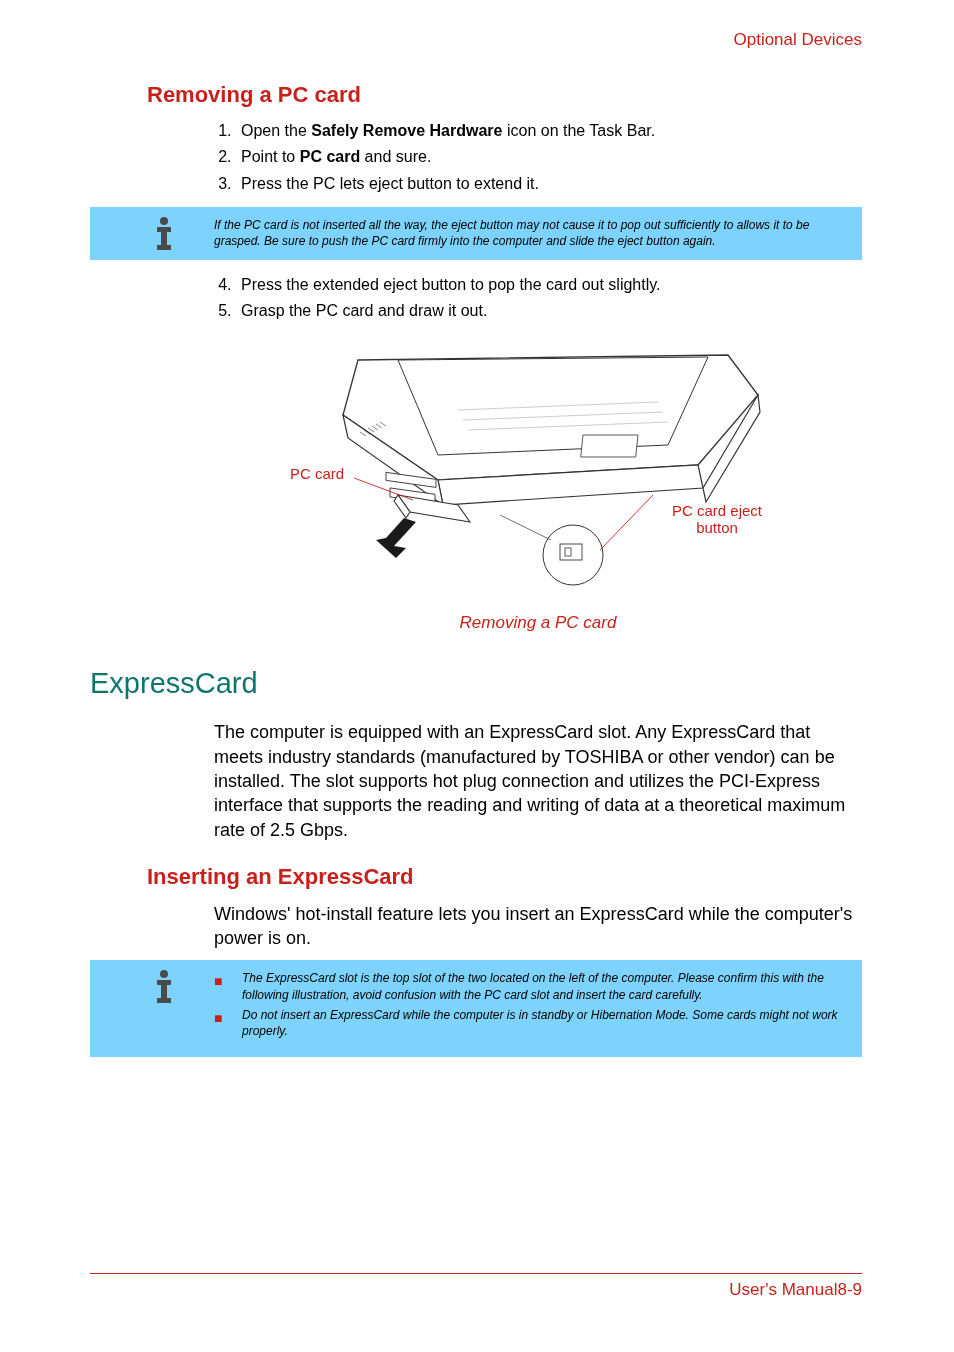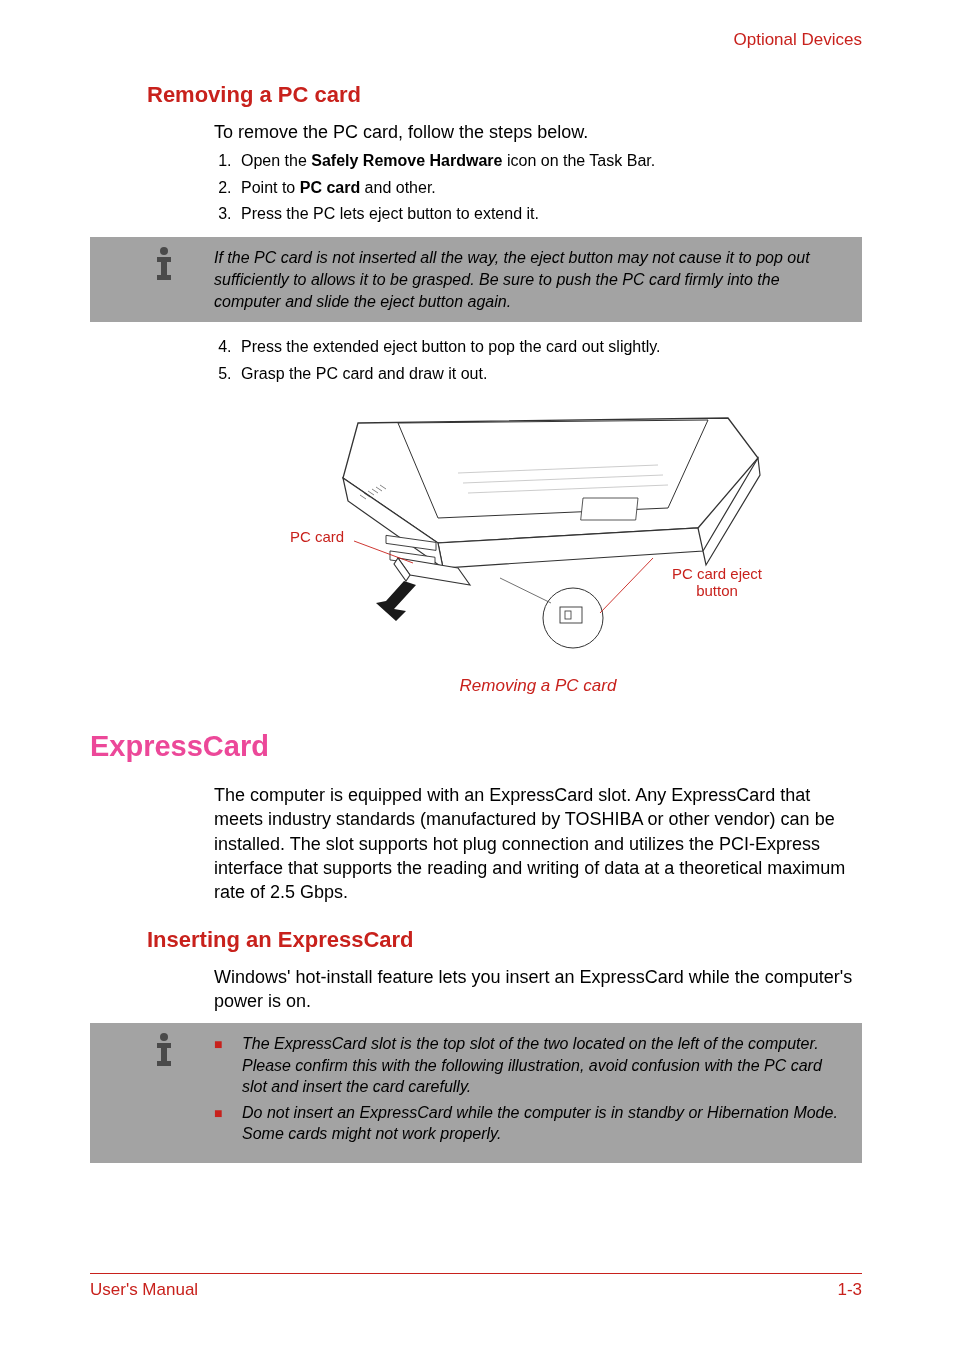--- a/index.html
+++ b/index.html
@@ -26,22 +26,22 @@
       right: 92px;
     }
     .subheading {
       color: #c8211c;
       font-weight: bold;
       font-size: 22px;
       margin-left: 57px;
       margin-bottom: 12px;
     }
     .h1heading {
-      color: #ec4899;
-      font-weight: bold;
+      color: #0f766e;
+      font-weight: normal;
       font-size: 29px;
       margin-top: 34px;
       margin-bottom: 20px;
     }
     .body-text {
       margin-left: 124px;
       font-size: 18px;
       line-height: 1.35;
       margin-bottom: 6px;
     }
@@ -50,26 +50,26 @@
       font-size: 16px;
       line-height: 1.4;
       list-style-position: outside;
       padding-left: 22px;
     }
     .ol-list li {
       padding-left: 5px;
       margin-bottom: 4px;
     }
     .note-box {
-      background: #a3a3a3;
+      background: #7dd3fc;
       margin-top: 12px;
       margin-bottom: 14px;
       padding: 10px 12px 10px 124px;
       font-style: italic;
-      font-size: 16px;
+      font-size: 12px;
       line-height: 1.35;
       position: relative;
     }
     .note-icon {
       position: absolute;
       left: 56px;
       top: 8px;
       width: 36px;
       height: 36px;
     }
@@ -96,21 +96,21 @@
       display: inline-block;
     }
     .footer {
       position: absolute;
       bottom: 52px;
       left: 90px;
       right: 92px;
       border-top: 1px solid #c8211c;
       padding-top: 6px;
       display: flex;
-      justify-content: space-between;
+      justify-content: flex-end;
       color: #c8211c;
       font-size: 17px;
     }
     .bullet-list {
       margin-left: 0;
       padding-left: 0;
       list-style: none;
     }
     .bullet-list li {
       position: relative;
@@ -129,25 +129,24 @@
     .bold { font-weight: bold; }
   </style>
 </head>
 <body>
 
 <div class="header-text">Optional Devices</div>
 
 <div class="content">
   <div class="subheading">Removing a PC card</div>
 
-  <div class="body-text">To remove the PC card, follow the steps below.</div>
 
   <ol class="ol-list">
     <li><span>Open the </span><span class="bold">Safely Remove Hardware</span><span> icon on the Task Bar.</span></li>
-    <li><span>Point to </span><span class="bold">PC card</span><span> and other.</span></li>
+    <li><span>Point to </span><span class="bold">PC card</span><span> and sure.</span></li>
     <li><span>Press the PC lets eject button to extend it.</span></li>
   </ol>
 
   <div class="note-box">
     <svg class="note-icon" viewBox="0 0 36 36">
       <circle cx="18" cy="6" r="4" fill="#4a4a4a"></circle>
       <rect x="11" y="12" width="14" height="5" fill="#4a4a4a"></rect>
       <rect x="15" y="12" width="6" height="20" fill="#4a4a4a"></rect>
       <rect x="11" y="30" width="14" height="5" fill="#4a4a4a"></rect>
     </svg>
@@ -224,14 +223,14 @@
     </svg>
     <ul class="bullet-list">
       <li>The ExpressCard slot is the top slot of the two located on the left of the computer. Please confirm this with the following illustration, avoid confusion with the PC card slot and insert the card carefully.</li>
       <li>Do not insert an ExpressCard while the computer is in standby or Hibernation Mode. Some cards might not work properly.</li>
     </ul>
   </div>
 </div>
 
 <div class="footer">
   <span>User's Manual</span>
-  <span>1-3</span>
+  <span>8-9</span>
 </div>
 
 </body></html>

